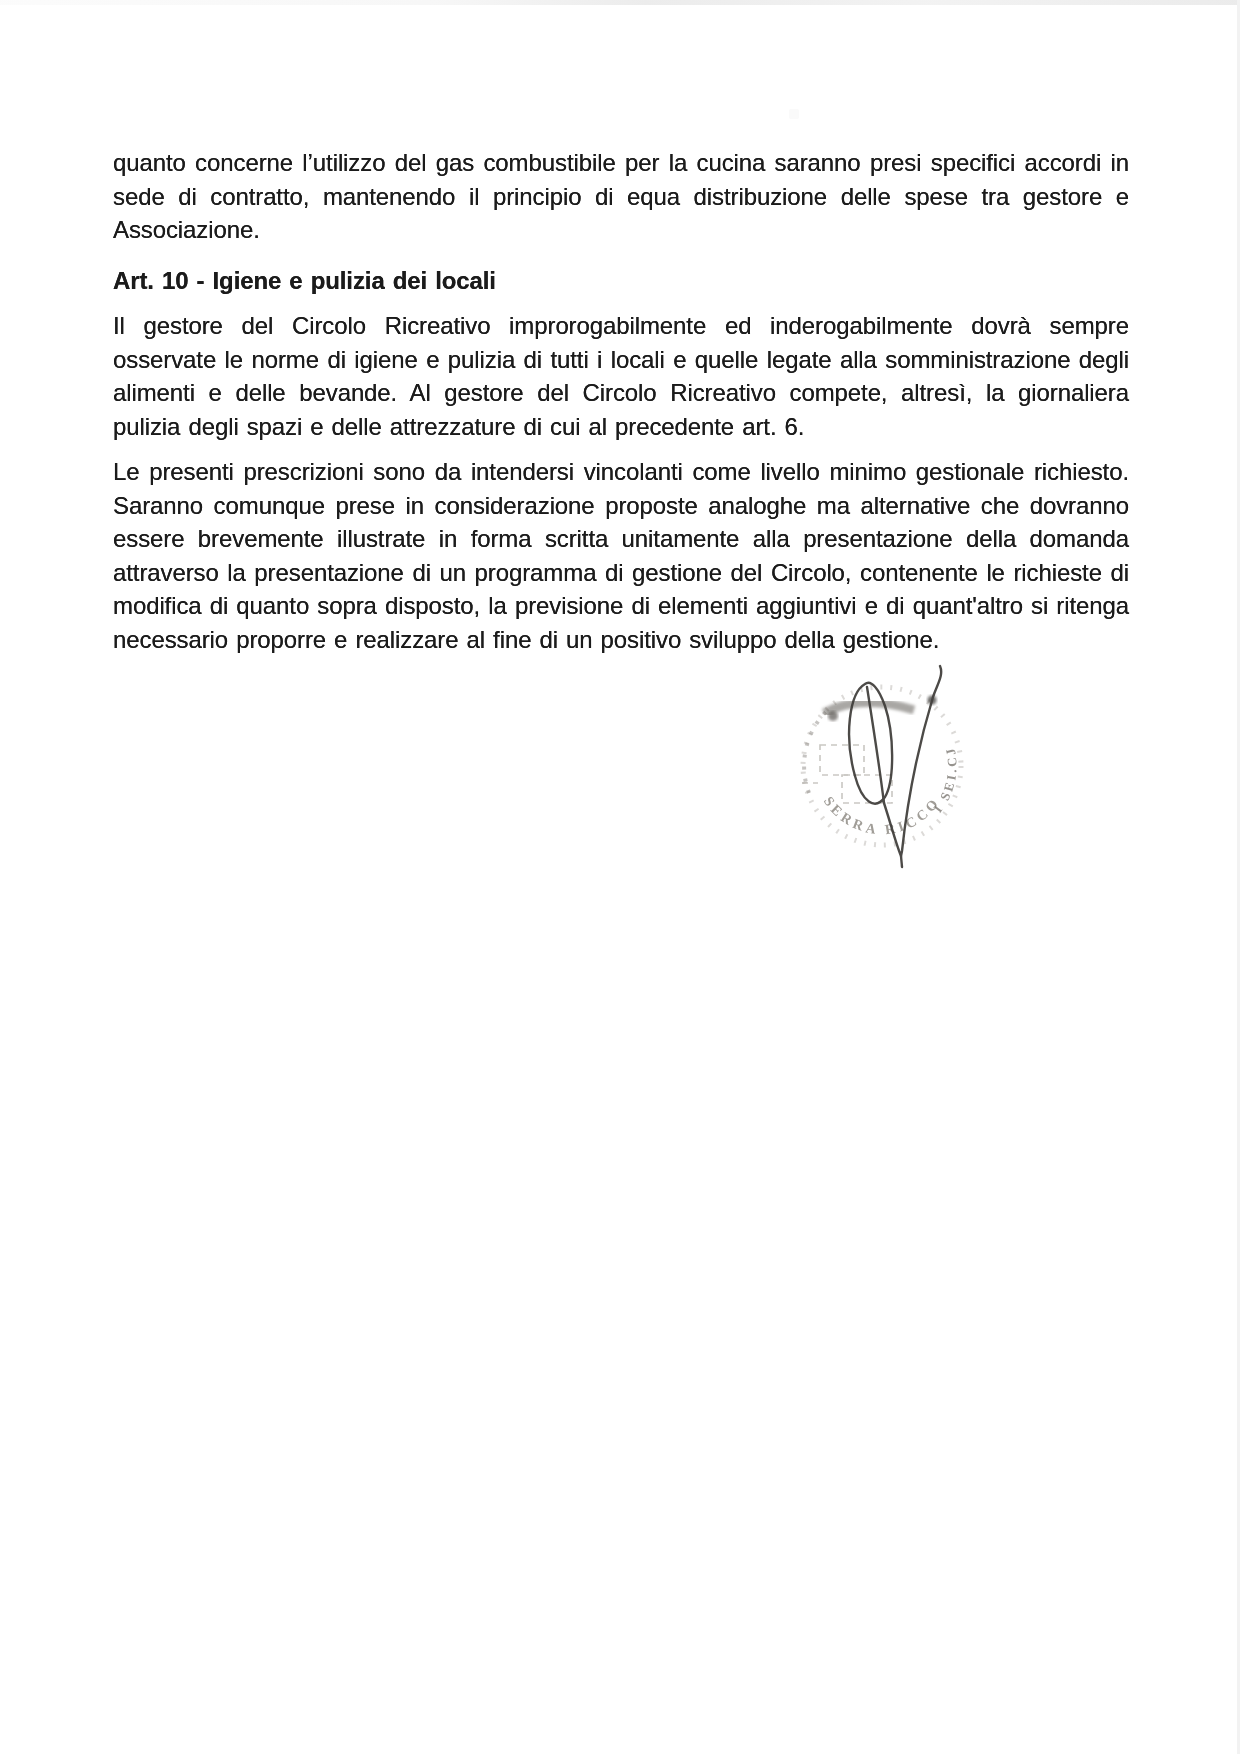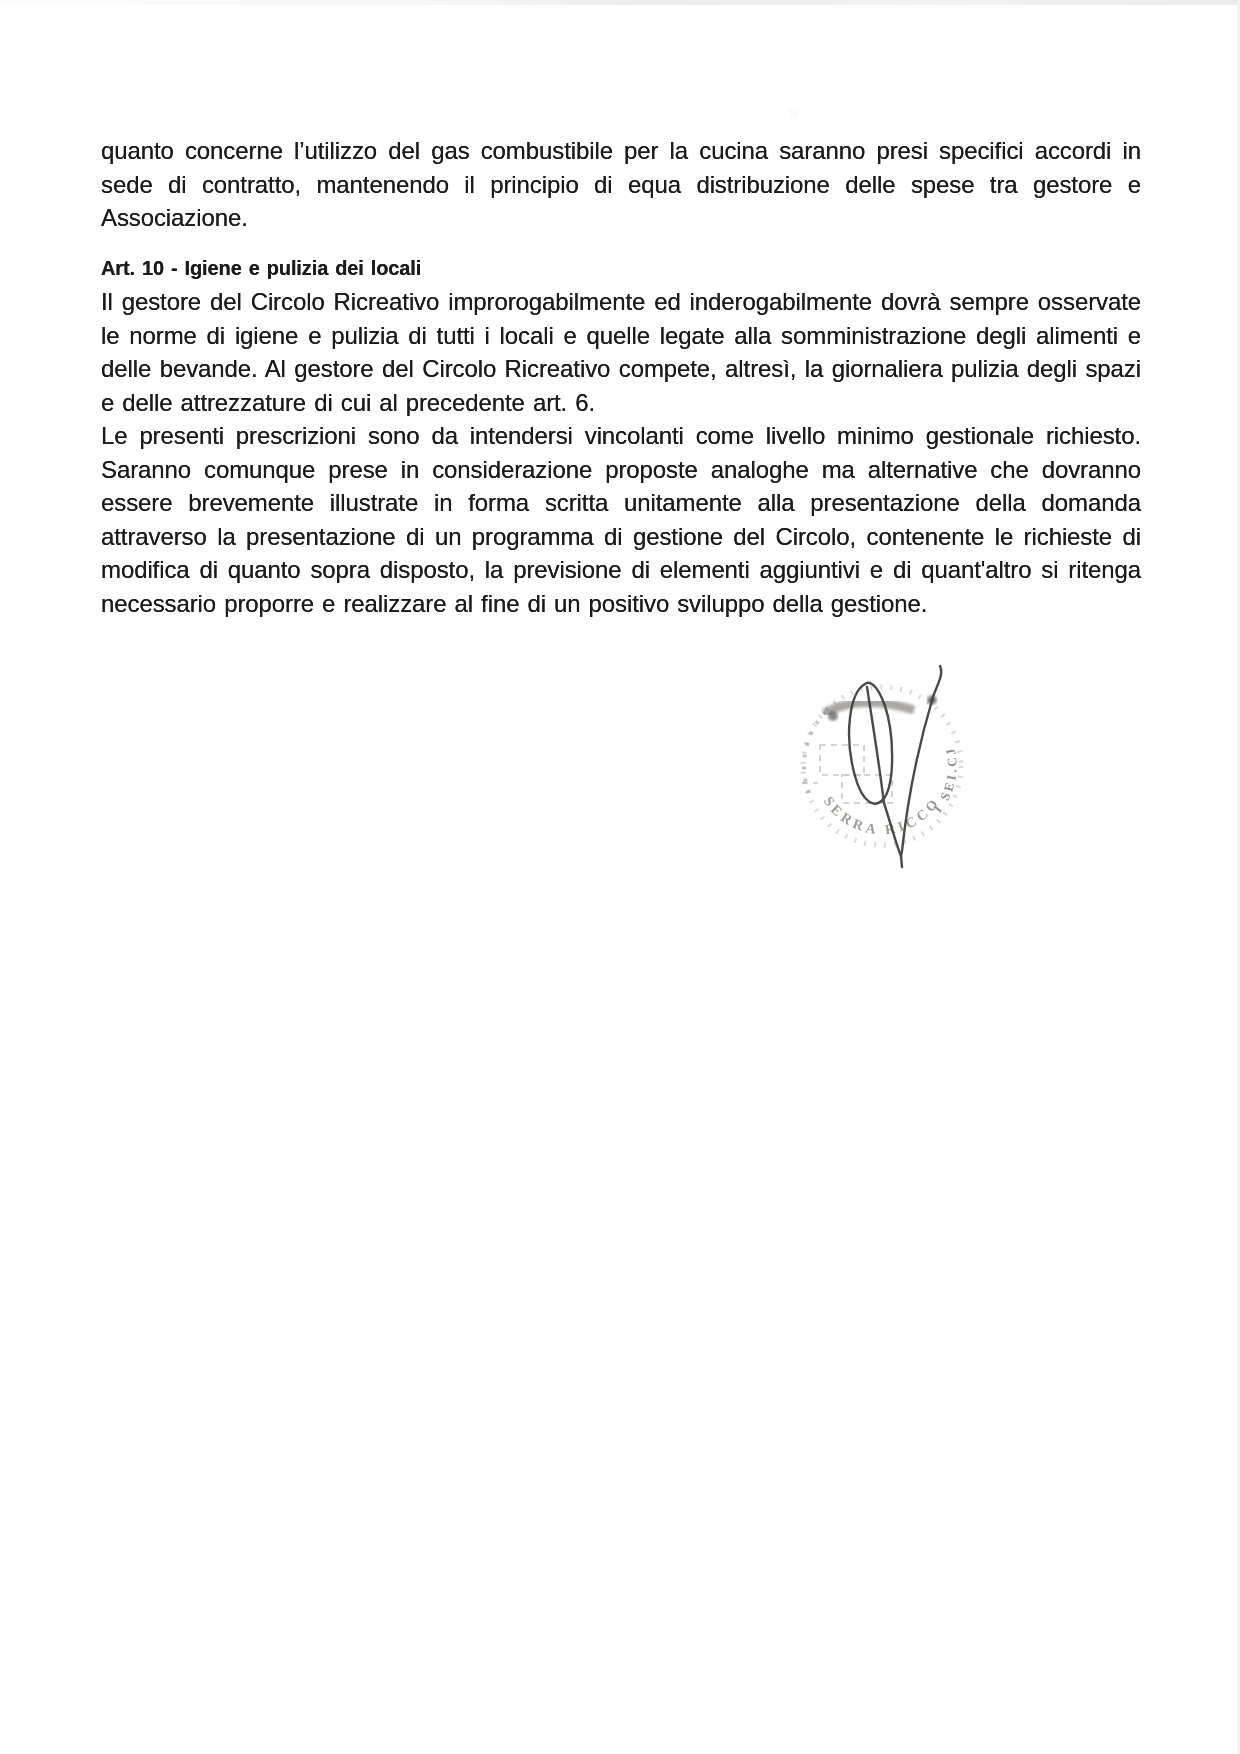--- a/index.html
+++ b/index.html
@@ -41,27 +41,27 @@
     font-size: 24px;
     line-height: 33.5px;
     letter-spacing: -0.1px;
     word-spacing: 1.5px;
     text-align: justify;
     text-align-last: left;
     color: #1b1b1b;
     text-shadow: 0 0 0.45px #2a2a2a;
   }
   .content p, .content h2 {
-    margin: 0;
+    margin: 12px;
   }
   .content > * + * {
     margin-top: 15px;
   }
   .heading {
-    font-size: 20px;
+    font-size: 24px;
     font-weight: 700;
     line-height: 33.5px;
     text-align: left;
     margin-top: 17px !important;
   }
   .stamp-wrap {
     position: absolute;
     left: 762px;
     top: 653px;
     width: 224px;

